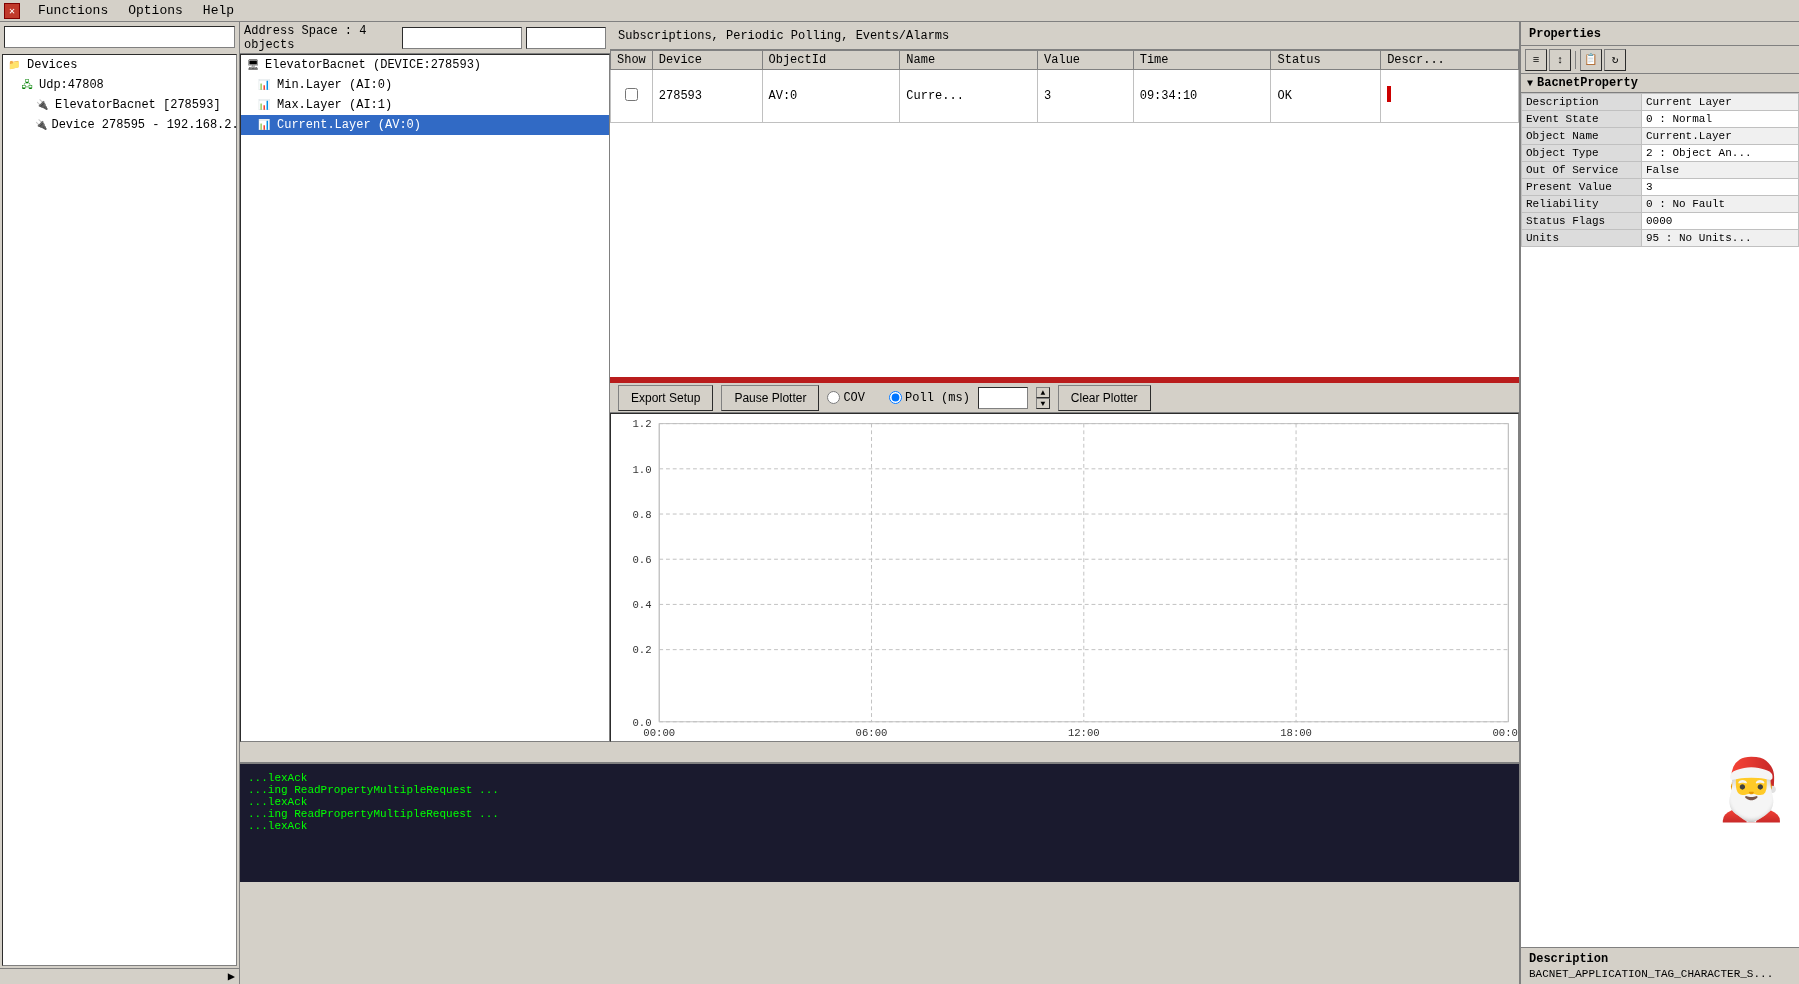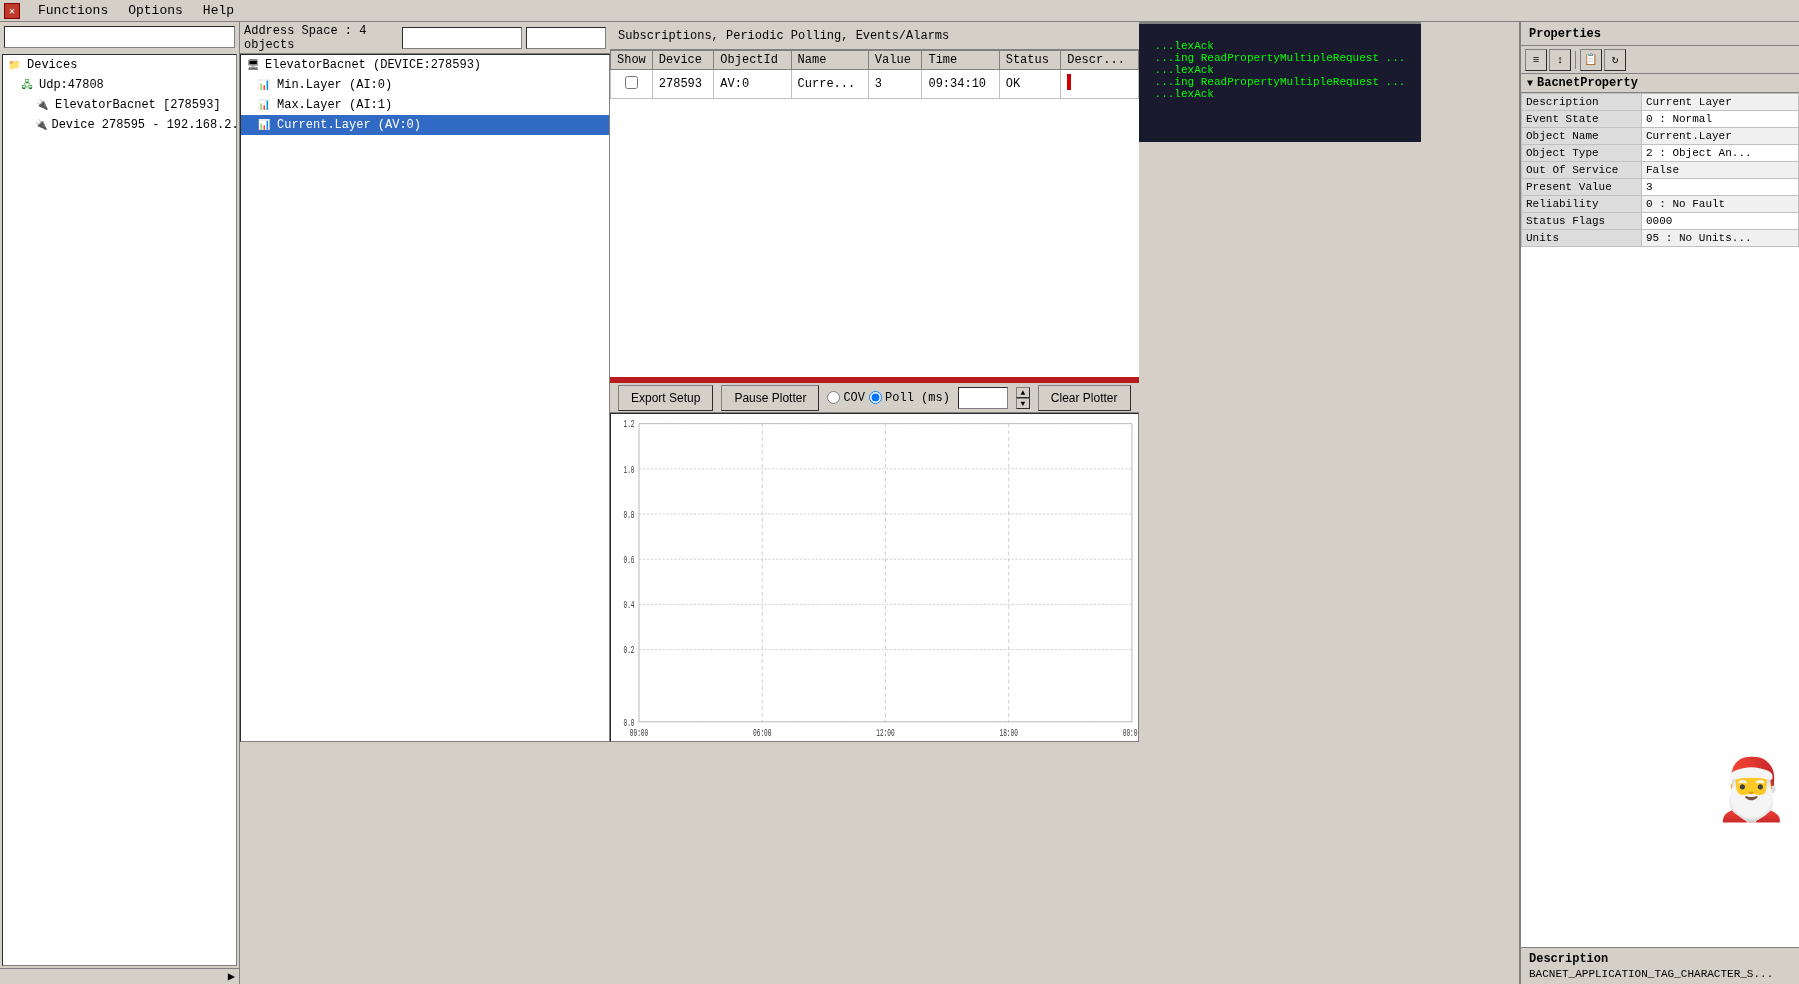--- a/index.html
+++ b/index.html
@@ -19,53 +19,53 @@
     .tree-item { padding: 2px 4px; cursor: pointer; display: flex; align-items: center; gap: 4px; white-space: nowrap; }
     .tree-item.selected { background: #316ac5; color: white; }
     .tree-indent-1 { padding-left: 16px; }
     .tree-indent-2 { padding-left: 32px; }
     .tree-icon { width: 16px; height: 16px; display: inline-flex; align-items: center; justify-content: center; font-size: 10px; }
     .icon-device { color: #0000aa; }
     .icon-network { color: #008000; }
     .scroll-arrow { height: 16px; background: #d4d0c8; border-top: 1px solid #808080; display: flex; align-items: center; justify-content: flex-end; padding-right: 4px; cursor: pointer; }
     
     
-    .middle-panel { flex: 1; display: flex; flex-direction: row; min-width: 0; }
+    .middle-panel { flex: 1; display: flex; flex-direction: column; min-width: 0; }
     
     
     .address-bar { background: #d4d0c8; padding: 4px; display: flex; align-items: center; gap: 4px; border-bottom: 1px solid #808080; height: 32px; }
     .address-search { height: 22px; border: 1px inset #808080; background: white; font-size: 12px; padding: 2px 4px; width: 120px; }
     
     
     .address-tree { width: 370px; background: white; border: 1px inset #808080; overflow: auto; flex-shrink: 0; }
     
     .middle-top { display: flex; height: 720px; }
     .subscriptions-header { background: #d4d0c8; padding: 4px 8px; font-size: 12px; border-bottom: 1px solid #808080; height: 28px; display: flex; align-items: center; }
     .subscriptions-table { flex: 1; overflow: auto; background: white; }
     table { width: 100%; border-collapse: collapse; }
     th { background: #d4d0c8; border: 1px solid #808080; padding: 2px 6px; text-align: left; font-size: 12px; font-weight: normal; position: sticky; top: 0; }
-    td { border: 1px solid #c0c0c0; padding: 4px 6px; font-size: 12px; }
+    td { border: 1px solid #c0c0c0; padding: 16px 6px; font-size: 12px; }
     .checkbox-cell { text-align: center; width: 30px; }
     .red-bar { width: 4px; height: 16px; background: #cc0000; display: inline-block; }
     
     
     .plotter-controls { background: #d4d0c8; padding: 4px 8px; display: flex; align-items: center; gap: 8px; border-top: 6px solid #b91c1c; border-bottom: 1px solid #808080; height: 36px; }
     .btn { border: 1px outset #808080; background: #d4d0c8; padding: 3px 12px; cursor: pointer; font-size: 12px; height: 26px; }
-    .radio-group { display: flex; align-items: flex-end; gap: 4px; }
+    .radio-group { display: flex; align-items: flex-end; gap: 24px; }
     .radio-label { display: flex; align-items: center; gap: 3px; cursor: pointer; font-size: 12px; }
     .poll-input { width: 50px; height: 22px; border: 1px inset #808080; background: white; font-size: 12px; padding: 2px 4px; }
     .spinner { display: flex; flex-direction: column; }
     .spinner-btn { width: 14px; height: 11px; border: 1px outset #808080; background: #d4d0c8; cursor: pointer; font-size: 8px; display: flex; align-items: center; justify-content: center; }
     
     
     .plotter-chart { flex: 1; background: white; border: 1px inset #808080; margin: 0; position: relative; }
     svg.chart { width: 100%; height: 100%; }
     
     
-    .bottom-log { height: 120px; background: #1a1a2e; color: #00ff00; font-size: 11px; padding: 16px; overflow: auto; border-top: 2px solid #808080; font-family: 'Courier New', monospace; }
+    .bottom-log { height: 120px; background: #1a1a2e; color: #00ff00; font-size: 11px; padding: 8px; overflow: auto; border-top: 2px solid #808080; font-family: 'Courier New', monospace; margin-top: 20px; }
     
     
     .right-panel { width: 280px; background: #d4d0c8; border-left: 2px solid #808080; display: flex; flex-direction: column; }
     .properties-header { padding: 4px 8px; font-weight: bold; font-size: 12px; border-bottom: 1px solid #808080; height: 24px; display: flex; align-items: center; }
     .properties-toolbar { display: flex; align-items: center; gap: 2px; padding: 2px 4px; border-bottom: 1px solid #808080; height: 28px; }
     .props-btn { width: 22px; height: 22px; border: 1px outset #808080; background: #d4d0c8; cursor: pointer; display: flex; align-items: center; justify-content: center; font-size: 11px; }
     .section-header { background: #d4d0c8; padding: 2px 6px; font-weight: bold; font-size: 12px; border-bottom: 1px solid #808080; display: flex; align-items: center; gap: 4px; }
     .section-toggle { cursor: pointer; font-size: 10px; }
     .props-table { width: 100%; border-collapse: collapse; background: white; }
     .props-table tr:nth-child(odd) td { background: #f0f0f0; }

